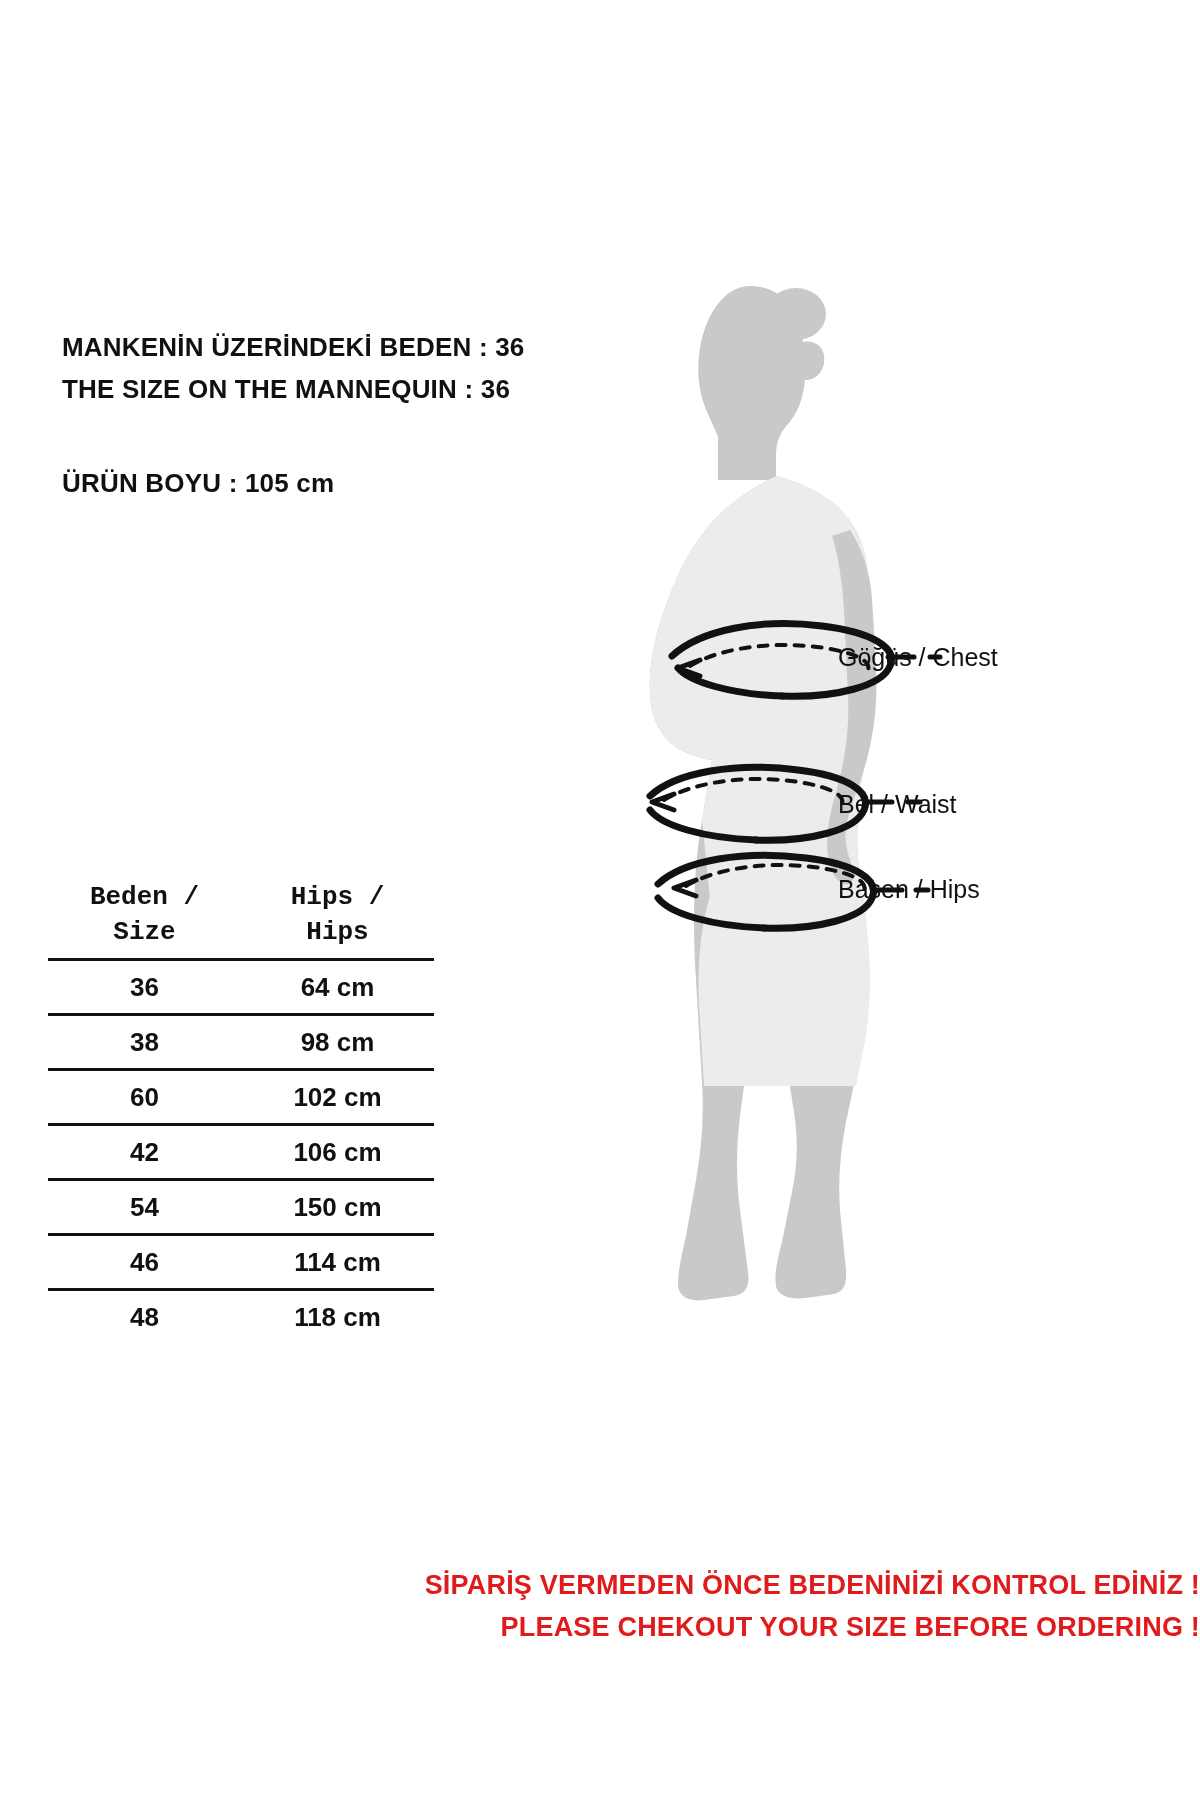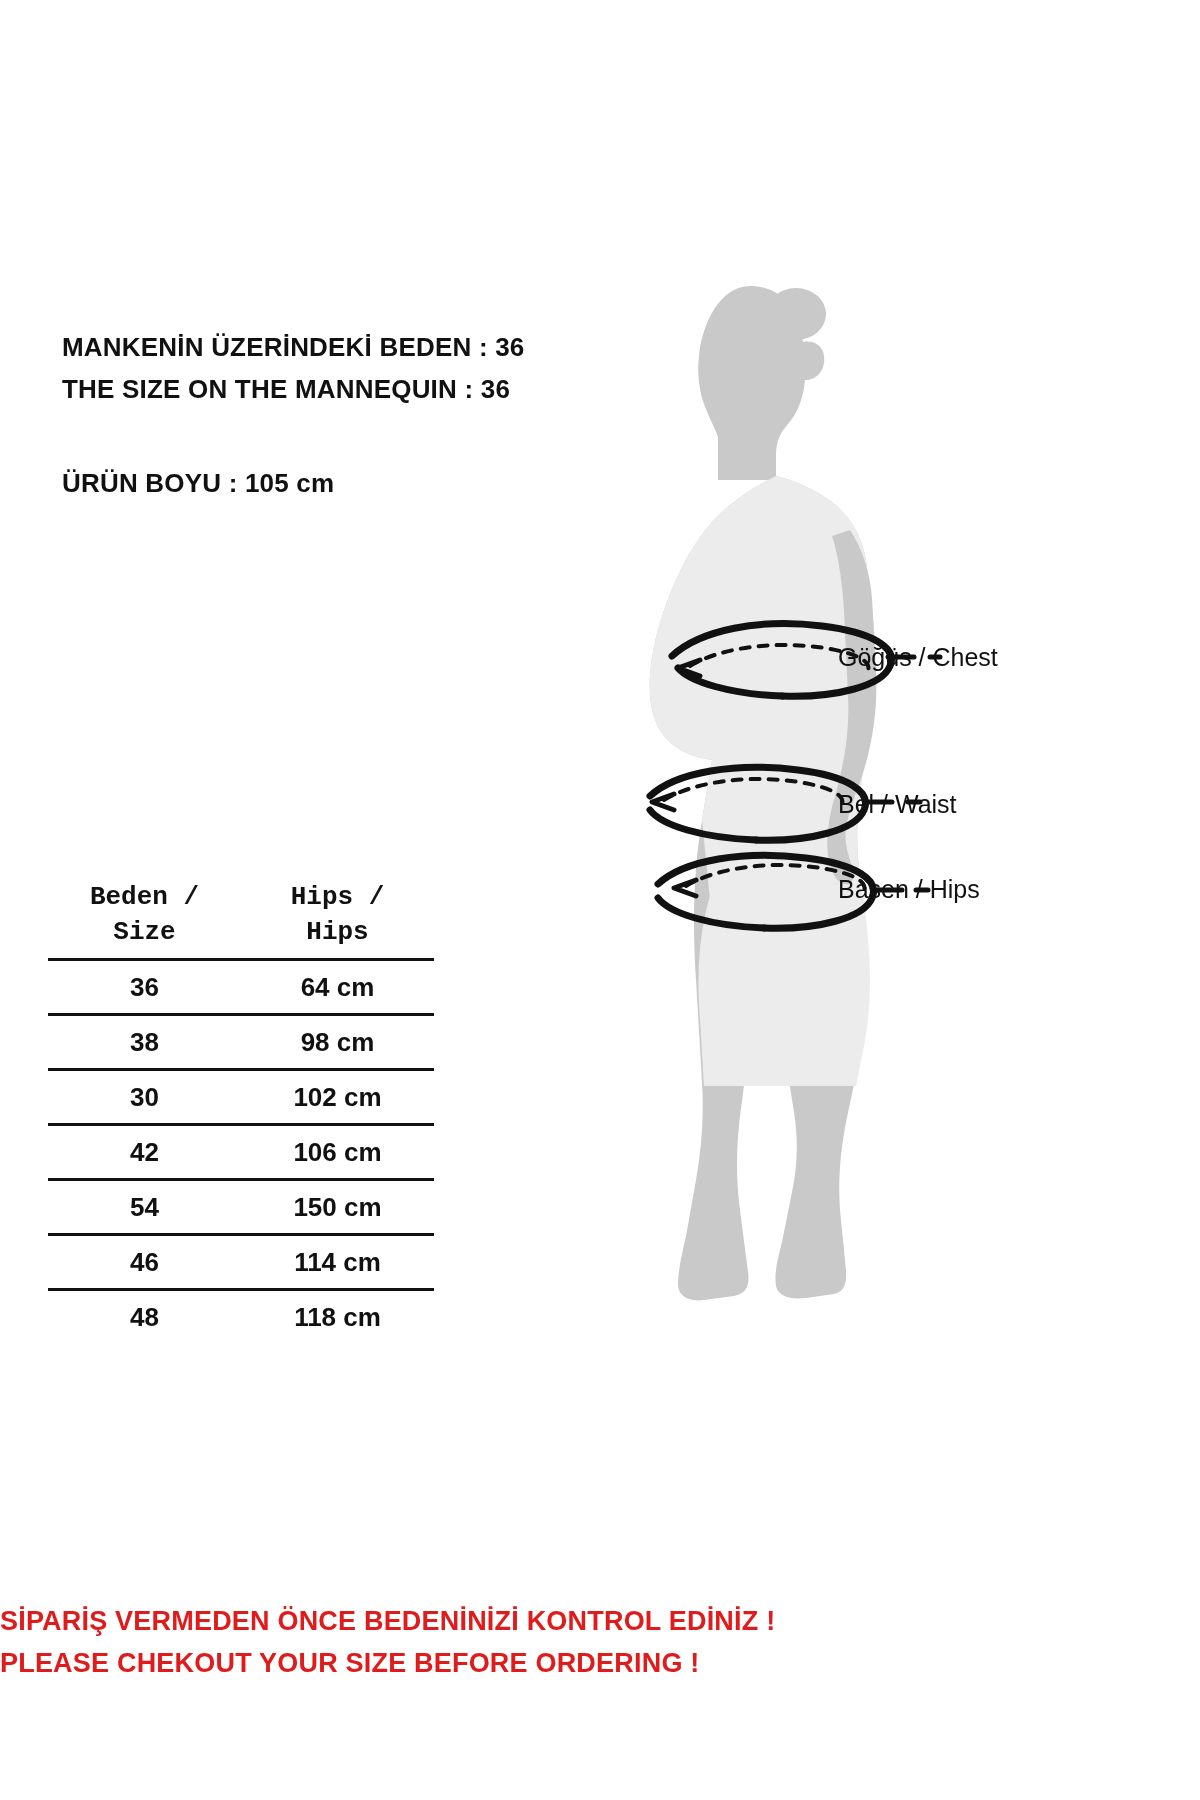--- a/index.html
+++ b/index.html
@@ -110,22 +110,21 @@
     height: 1800px;
     pointer-events: none;
   }
 
   
   .footer {
     position: absolute;
     left: 0;
     top: 1565px;
     width: 1200px;
-    text-align: left;
-    margin-top: 36px;
+    text-align: right;
   }
   .footer-line {
     color: #e01b1b;
     font-size: 27px;
     font-weight: bold;
     letter-spacing: 0.2px;
     line-height: 1.55;
     white-space: nowrap;
   }
 </style>
@@ -157,21 +156,21 @@
     <tbody>
       <tr>
         <td>36</td>
         <td>64 cm</td>
       </tr>
       <tr>
         <td>38</td>
         <td>98 cm</td>
       </tr>
       <tr>
-        <td>30</td>
+        <td>60</td>
         <td>102 cm</td>
       </tr>
       <tr>
         <td>42</td>
         <td>106 cm</td>
       </tr>
       <tr>
         <td>54</td>
         <td>150 cm</td>
       </tr>

